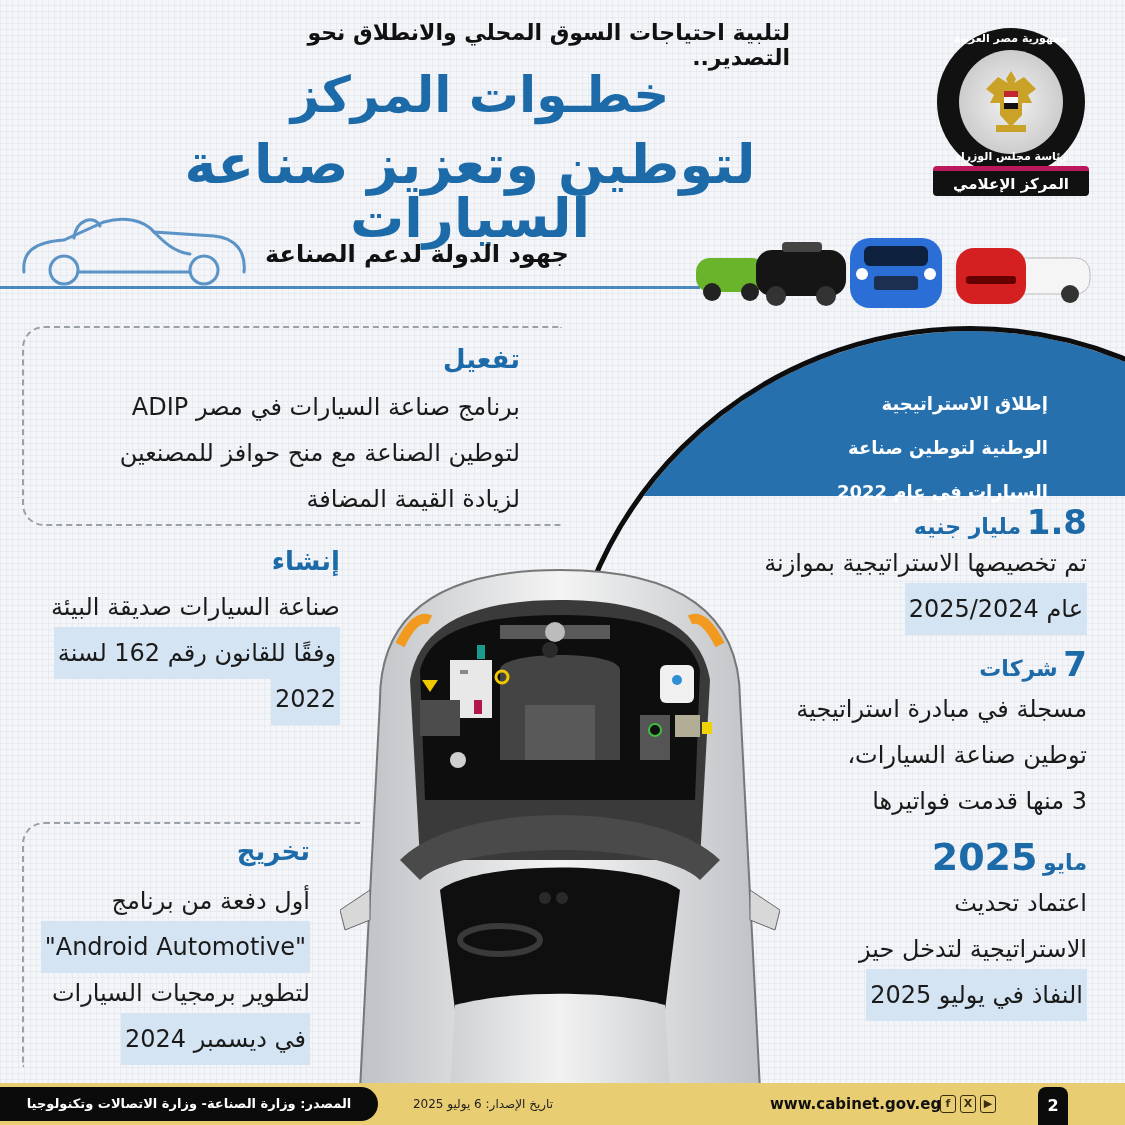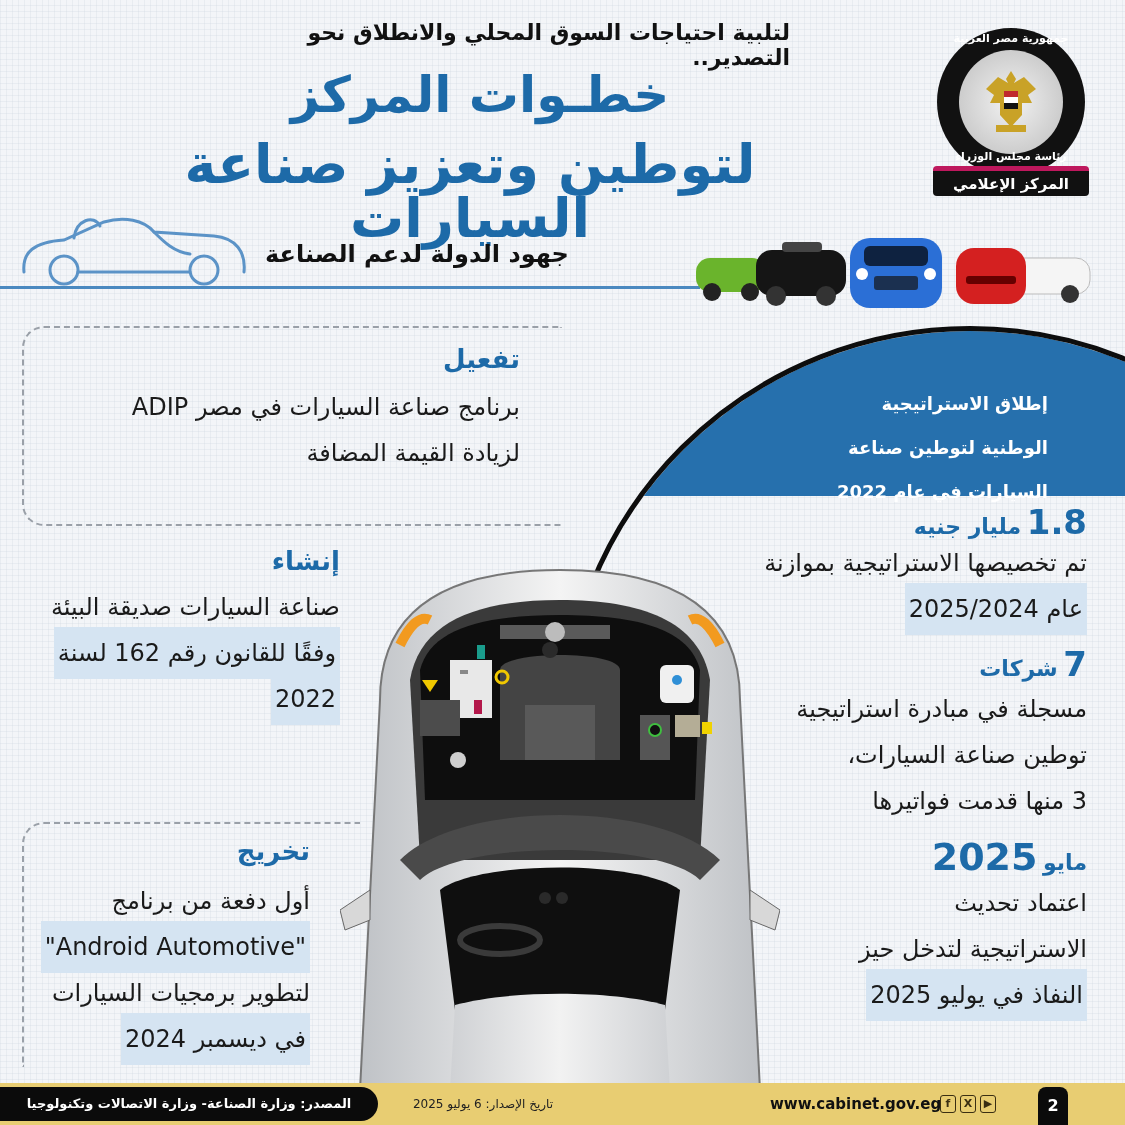--- a/index.html
+++ b/index.html
@@ -137,20 +137,21 @@
       <circle cx="240" cy="46" r="6" fill="#fff"></circle>
   </g>
 </svg>
 
 <div class="abs dashed-box box1"></div>
 <div class="abs dashed-box box3"></div>
 
 <div class="abs left-h b1-head">تفعيل</div>
 <div class="abs body-text b1-body">
   <div>برنامج صناعة السيارات في مصر ADIP</div>
+  <div>لتوطين الصناعة مع منح حوافز للمصنعين</div>
   <div>لزيادة القيمة المضافة</div>
 </div>
 
 <div class="abs left-h b2-head">إنشاء</div>
 <div class="abs body-text b2-body">
   <div>صناعة السيارات صديقة البيئة</div>
   <div><span class="hl">وفقًا للقانون رقم 162 لسنة</span></div>
   <div><span class="hl">2022</span></div>
 </div>
 

